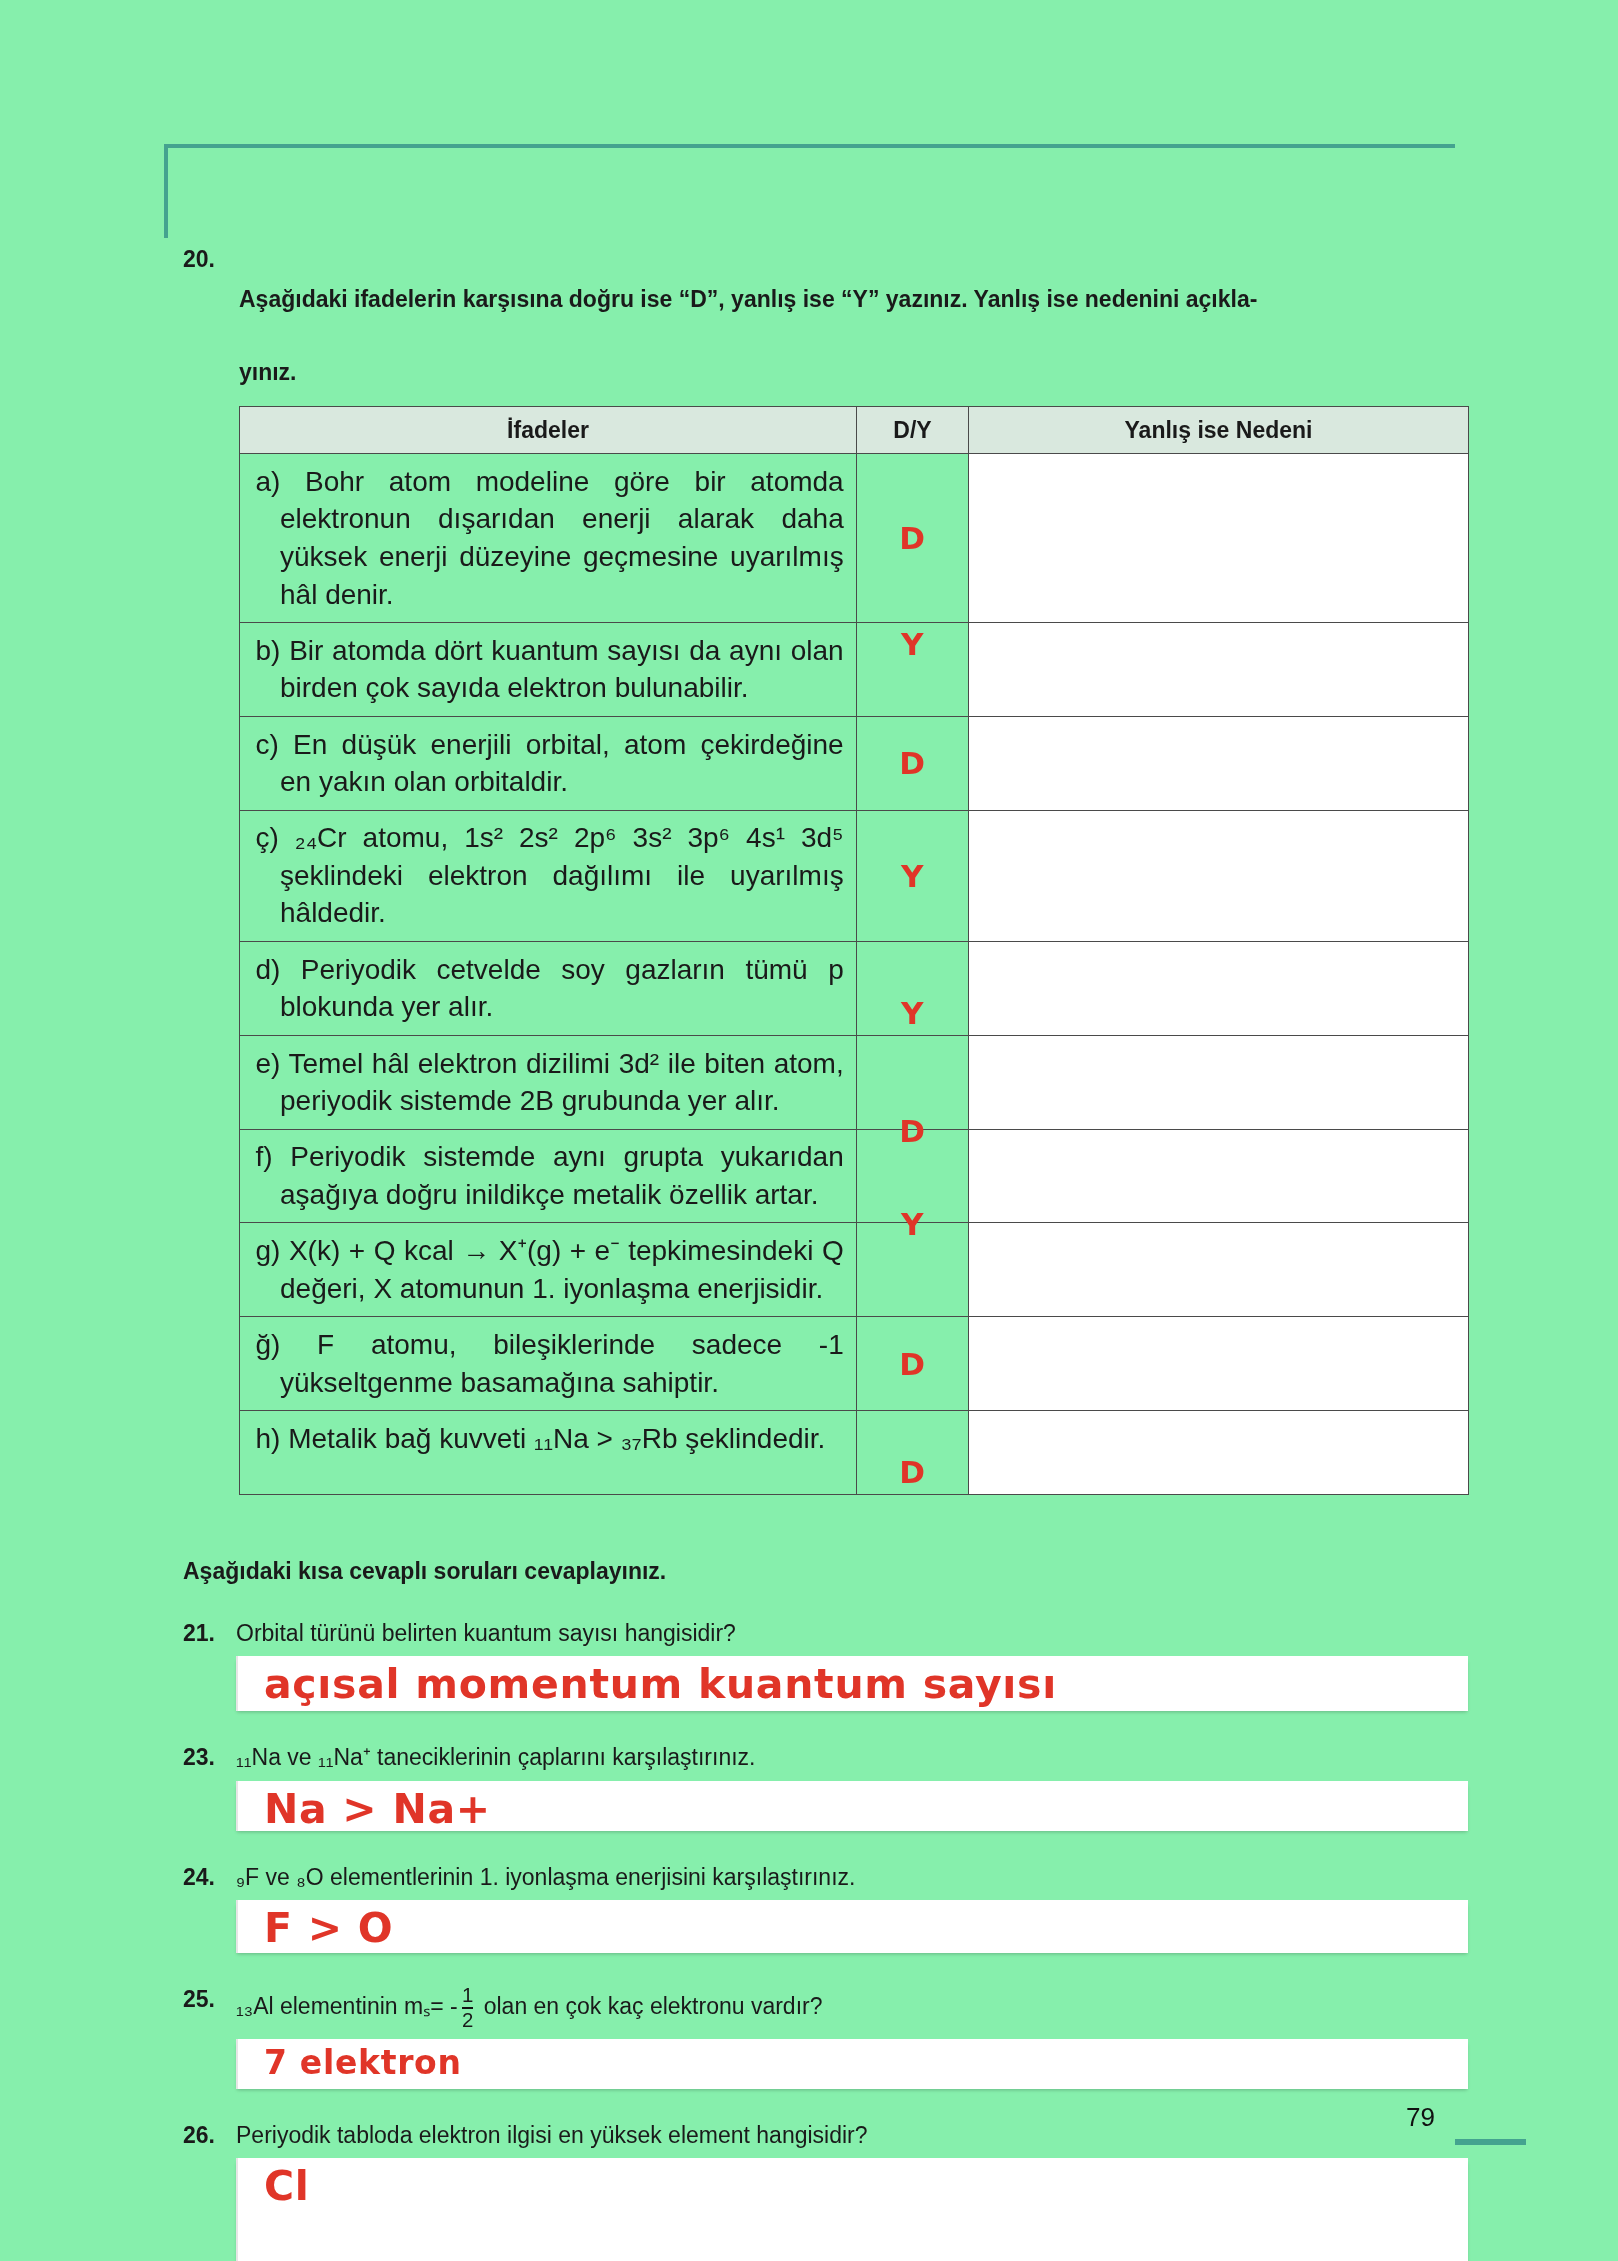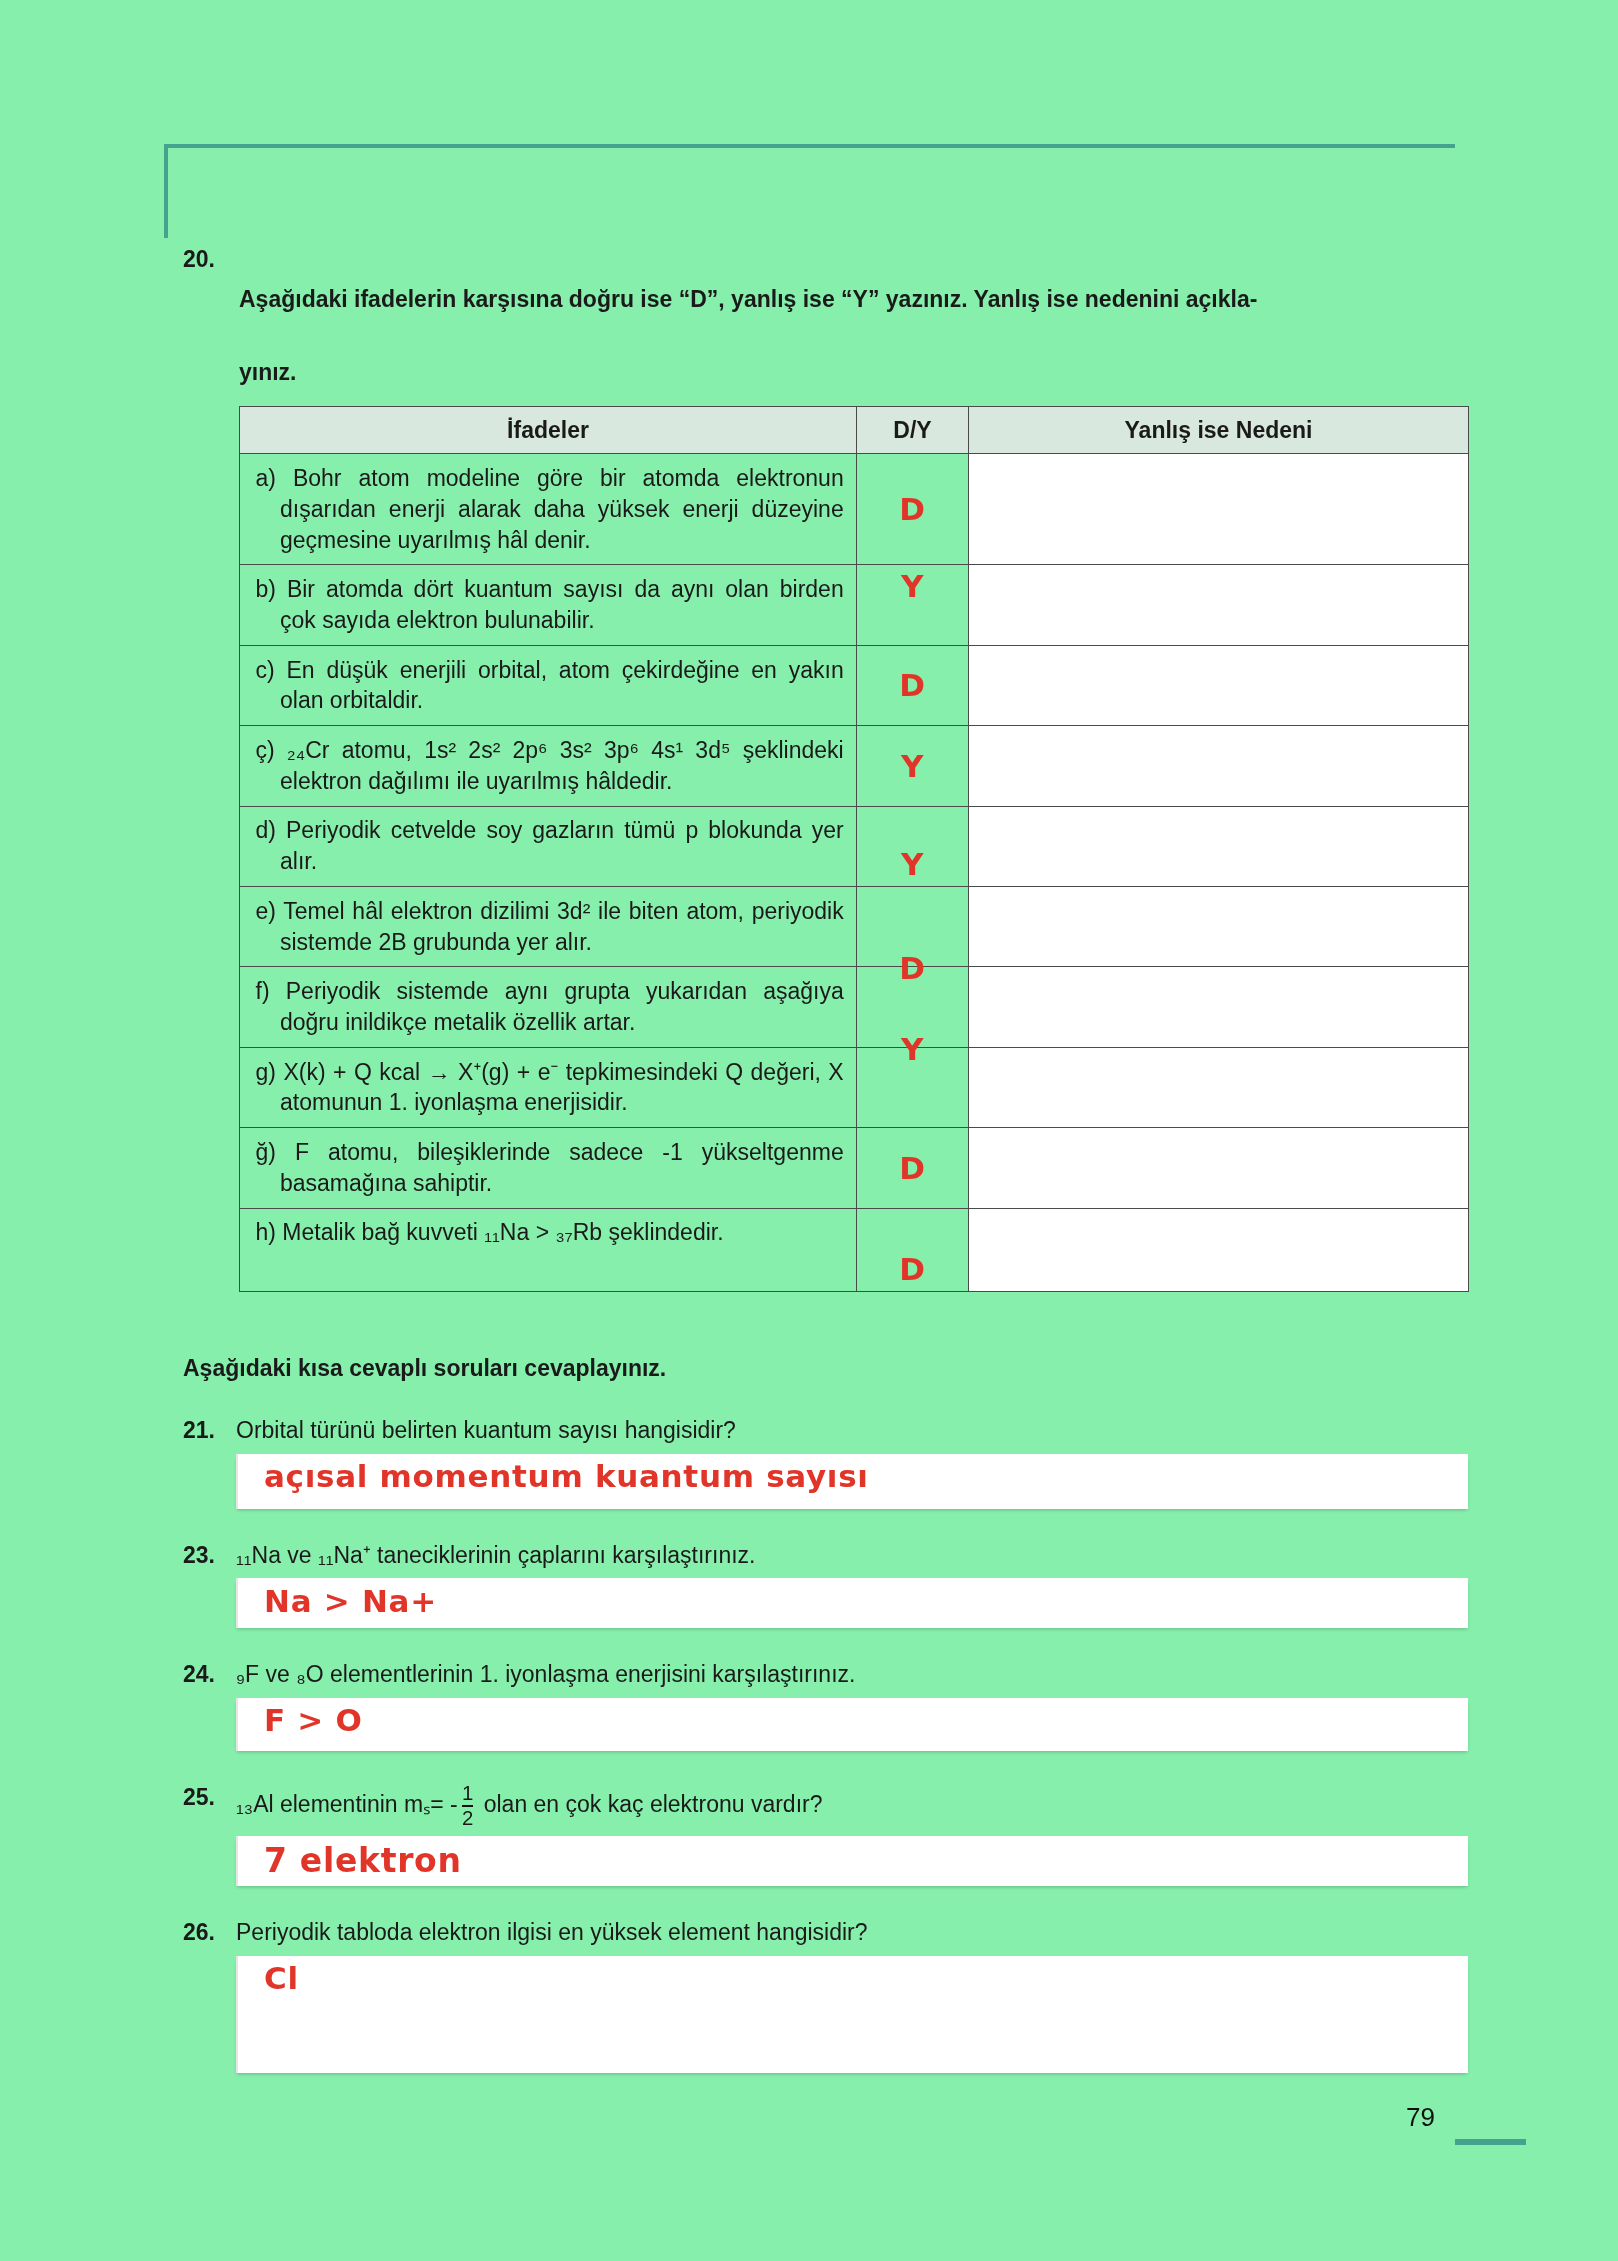--- a/index.html
+++ b/index.html
@@ -33,21 +33,21 @@
   }
   table.tf th, table.tf td { border: 1.4px solid #4a4a4a; }
   table.tf th {
     background: #d9e8de;
     font-size: 23px;
     font-weight: bold;
     padding: 9.5px 6.8px;
     text-align: center;
   }
   td.stmt {
-    font-size: 23px;
+    font-size: 28px;
     line-height: 1.34;
     padding: 8.9px 12.3px 8.9px 40px;
     text-indent: -24.5px;
     text-align: justify;
     vertical-align: middle;
   }
   td.stmt.vtop { vertical-align: top; height: 65px; }
   td.dy { position: relative; text-align: center; vertical-align: middle; }
   td.reason { background: #ffffff; }
 
@@ -90,21 +90,21 @@
   .ab-22 { height: 57px; }
   .ab-23 { height: 50px; }
   .ab-24 { height: 53px; }
   .ab-25 { height: 50px; }
   .ab-26 { height: 117px; }
 
   .q-answer {
     font-family: "DejaVu Sans", sans-serif;
     font-weight: bold;
     color: #e03528;
-    font-size: 31px;
+    font-size: 41px;
     letter-spacing: 0.7px;
   }
   .q-answer.big { font-size: 33px; }
 
   
   .page-num  { position: absolute; left: 1380px; top: 2102px; width: 55px;
                font-size: 26px; text-align: right; color: #111; }
   .footer-bar { position: absolute; left: 1455px; top: 2139px; width: 71px; height: 6.1px; background: #44a38f; }
 </style>
 </head>

